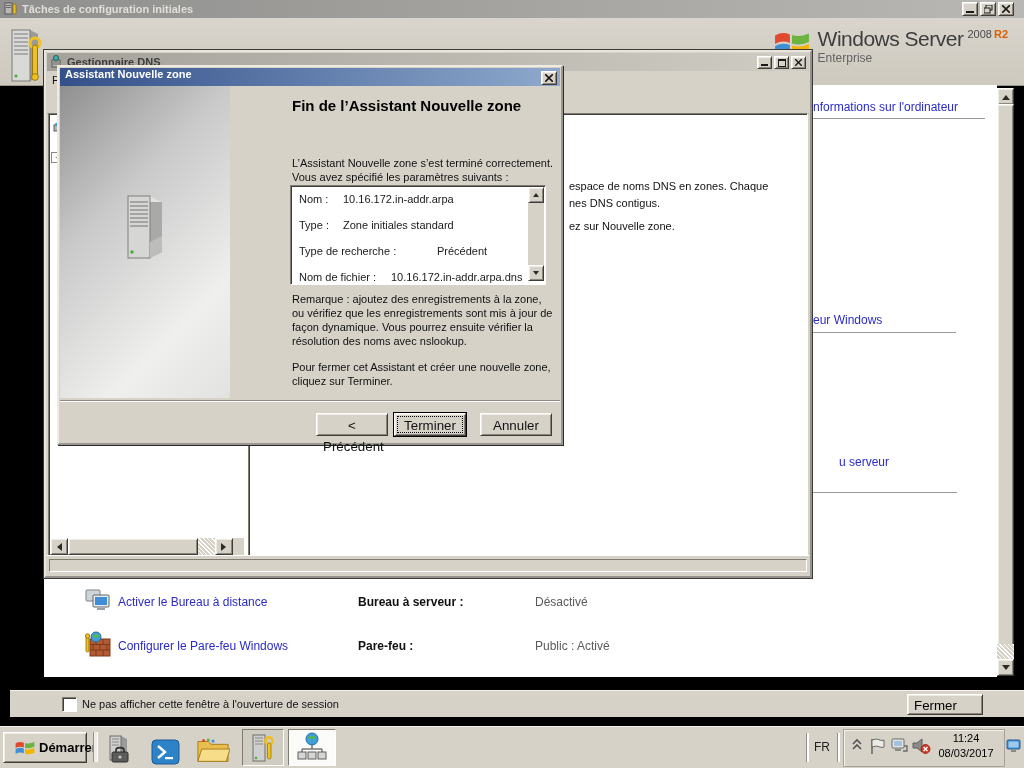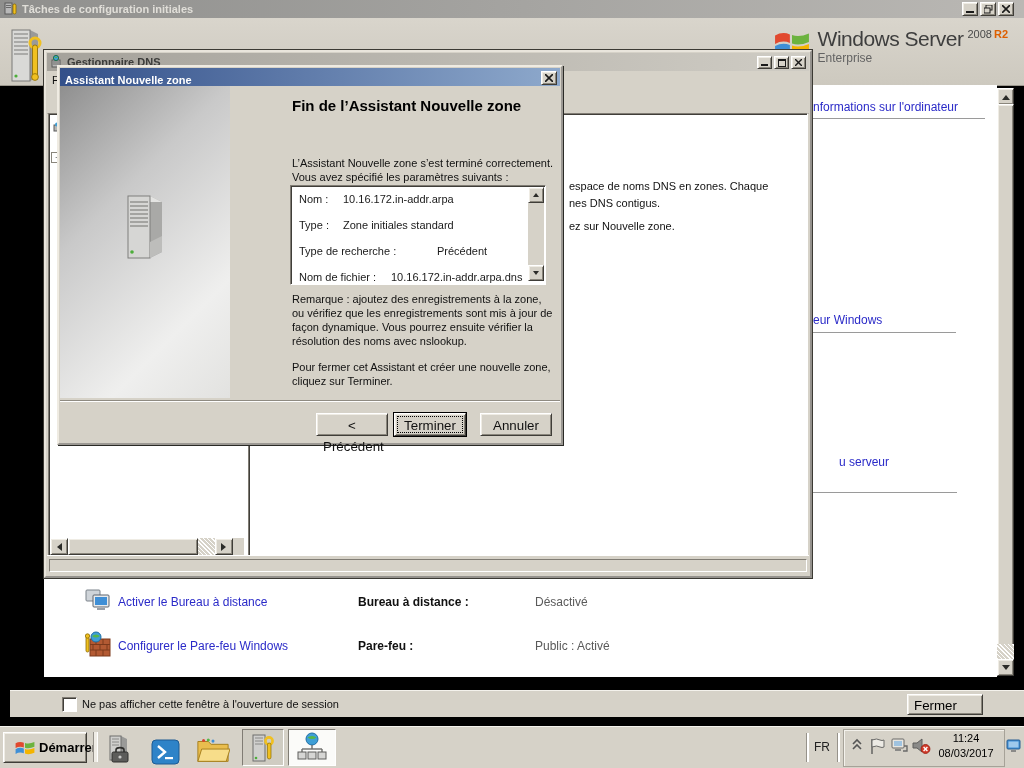--- a/index.html
+++ b/index.html
@@ -63,21 +63,21 @@
               border-top:1px solid #fff;}
   .dns-status-inner{position:absolute;left:2px;top:3px;right:2px;bottom:2px;
               border:1px solid;border-color:#807c74 #fff #fff #807c74;}
   .dns-frag{position:absolute;color:#111;white-space:nowrap;}
   .hscroll{position:absolute;left:1px;bottom:1px;height:17px;background:#d6d2c8;display:flex;}
 
   
   .wizard{left:57px;top:65px;width:506px;height:380px;background:#d6d2c8;
           border:2px outset #efebe2;box-shadow:1px 1px 0 #2a2a26;box-sizing:border-box;}
   .wiz-titlebar{left:1px;top:1px;width:500px;height:18px;
-                background:linear-gradient(90deg,#33508a,#8ea9cc);display:flex;align-items:flex-end;}
+                background:linear-gradient(90deg,#33508a,#8ea9cc);display:flex;align-items:flex-start;}
   .wiz-title-text{color:#fff;font-weight:bold;margin-left:5px;}
   .wiz-close{position:absolute;right:3px;top:3px;}
   .wiz-sidebar{left:1px;top:19px;width:170px;height:312px;
                background:linear-gradient(135deg,#8f8f8f 0%,#c9c9c9 35%,#efefee 75%,#e2e2e0 100%);}
   .wiz-heading{left:233px;top:30px;width:262px;font-size:15px;font-weight:bold;color:#000;}
   .wiz-text{left:233px;width:262px;line-height:14px;color:#111;}
   .sum-box{left:231px;top:118px;width:254px;height:98px;background:#fff;
            border:1px solid;border-color:#807c74 #fff #fff #807c74;box-shadow:inset 1px 1px 0 #403e39;}
   .sum-row{position:absolute;left:0;width:100%;height:20px;}
   .sum-lbl{position:absolute;left:8px;top:3px;white-space:nowrap;text-align:right;}
@@ -197,21 +197,21 @@
 
     <span class="abs" style="left:41px;top:502px;">
       <svg width="27" height="26" viewBox="0 0 27 26">
         <rect x="1" y="3" width="14" height="11" rx="1" fill="#cfd4d9" stroke="#7b828a"></rect>
         <rect x="8" y="8" width="16" height="12" rx="1" fill="#e8eaec" stroke="#5c646e"></rect>
         <rect x="10" y="10" width="12" height="8" fill="#3f8fd6"></rect>
         <rect x="12" y="21" width="8" height="2" fill="#9aa0a8"></rect>
       </svg>
     </span>
     <span class="abs task-link" style="left:74px;top:510px;">Activer le Bureau à distance</span>
-    <span class="abs task-label" style="left:314px;top:510px;">Bureau à distance :</span>
+    <span class="abs task-label" style="left:314px;top:510px;">Bureau à serveur :</span>
     <span class="abs task-value" style="left:491px;top:510px;">Désactivé</span>
 
     <span class="abs" style="left:41px;top:546px;">
       <svg width="27" height="27" viewBox="0 0 27 27">
         <rect x="5" y="8" width="20" height="17" fill="#b35a33" stroke="#7c3a1c"></rect>
         <g stroke="#7c3a1c" stroke-width="1">
             <line x1="5" y1="13.5" x2="25" y2="13.5"></line>
             <line x1="5" y1="19" x2="25" y2="19"></line>
             <line x1="11" y1="8" x2="11" y2="13.5"></line>
             <line x1="18" y1="8" x2="18" y2="13.5"></line>

